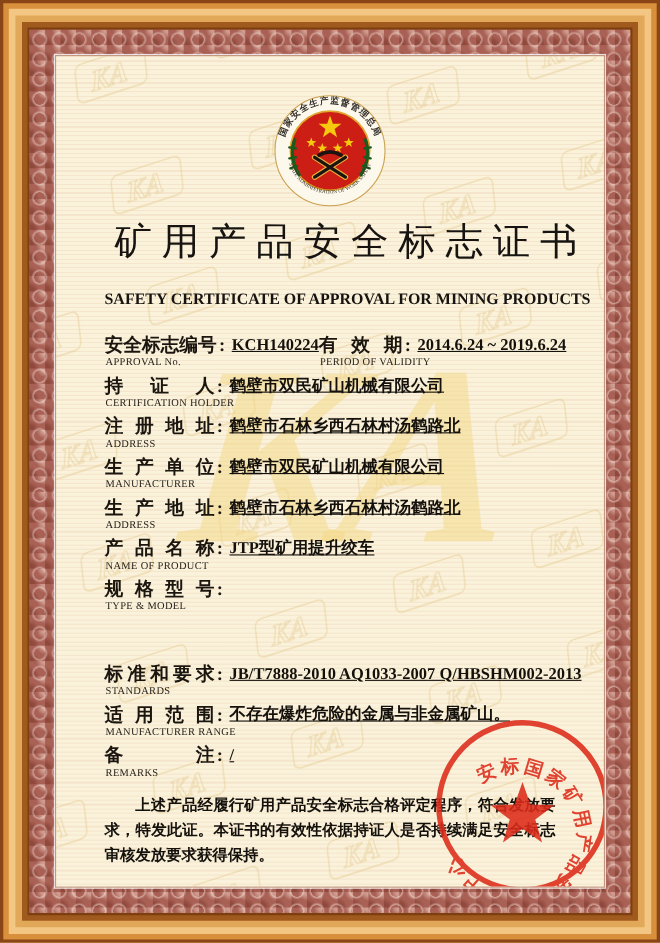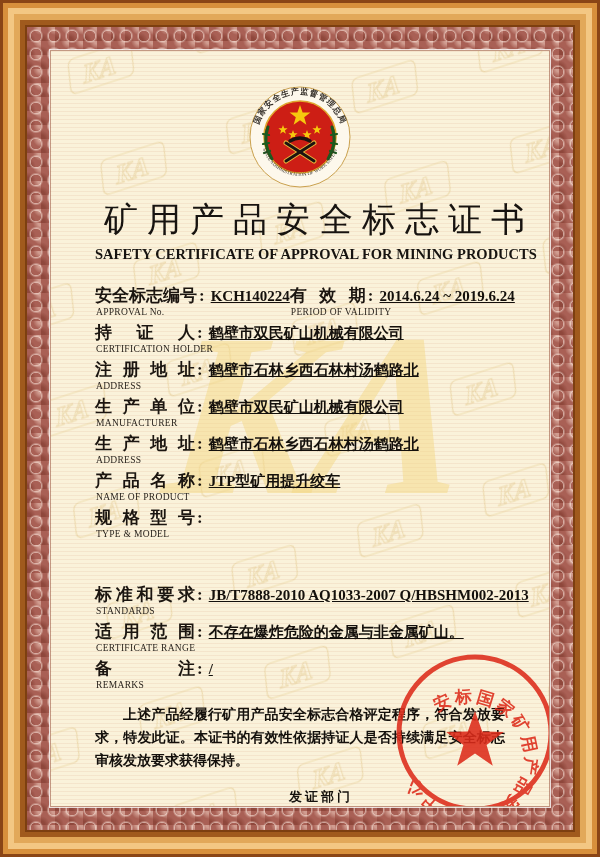--- a/index.html
+++ b/index.html
@@ -56,21 +56,21 @@
   
   .emblem { display:block; margin:34px auto 0; }
 
   
   .title-zh {
     margin-top:8px; text-align:center;
     font-size:34px; font-weight:400; color:#171310;
     letter-spacing:9px; text-indent:9px; white-space:nowrap;
   }
   .title-en {
-    margin-top:3px; text-align:center;
+    margin-top:21px; text-align:center;
     font-size:14.5px; font-weight:700; color:#171310; white-space:nowrap;
   }
 
   
   .rows { margin-top:22px; }
   .frow { display:flex; align-items:center; line-height:22px; }
   .flabel {
     flex:0 0 100px; font-size:17px; font-weight:600; color:#1b1510;
     text-align:justify; text-align-last:justify; white-space:nowrap;
   }
@@ -250,21 +250,21 @@
             </div>
             <div class="fen">STANDARDS</div>
           </div>
 
           <div>
             <div class="frow">
               <span class="flabel">适用范围</span>
               <span class="colon">:</span>
               <span class="fval">不存在爆炸危险的金属与非金属矿山。</span>
             </div>
-            <div class="fen">CERTIFICATE RANGE</div>
+            <div class="fen">MANUFACTURER RANGE</div>
           </div>
 
           <div>
             <div class="frow">
               <span class="flabel">备注</span>
               <span class="colon">:</span>
               <span class="fval">/</span>
             </div>
             <div class="fen">REMARKS</div>
           </div>

